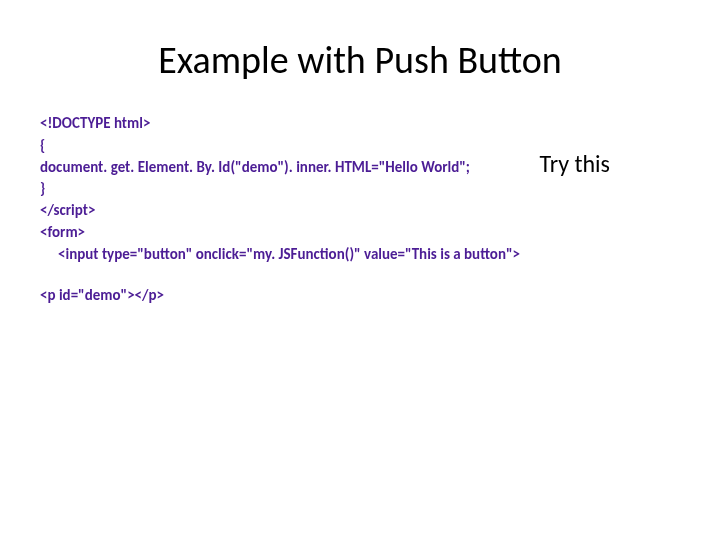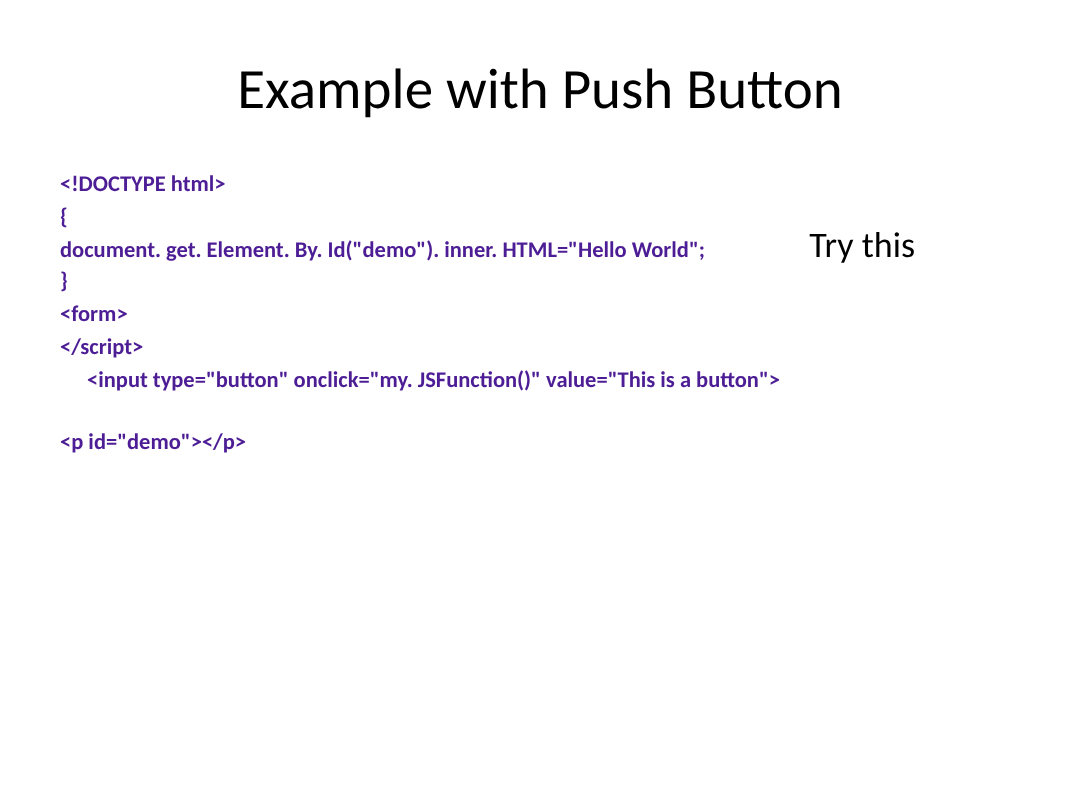--- a/index.html
+++ b/index.html
@@ -51,20 +51,20 @@
 
 <div class="title">Example with Push Button</div>
 
 <div class="content">
   <div class="try-this">Try this</div>
 
   <div class="code-line">&lt;!DOCTYPE html&gt;</div>
   <div class="code-line">{</div>
   <div class="code-line">document. get. Element. By. Id("demo"). inner. HTML="Hello World";</div>
   <div class="code-line">}</div>
+  <div class="code-line">&lt;/script&gt;</div>
   <div class="code-line">&lt;form&gt;</div>
-  <div class="code-line">&lt;/script&gt;</div>
   <div class="code-line indent">&lt;input type="button" onclick="my. JSFunction()" value="This is a button"&gt;</div>
 
   <div class="spacer"></div>
 
   <div class="code-line">&lt;p id="demo"&gt;&lt;/p&gt;</div>
 </div>
 
 </body></html>

